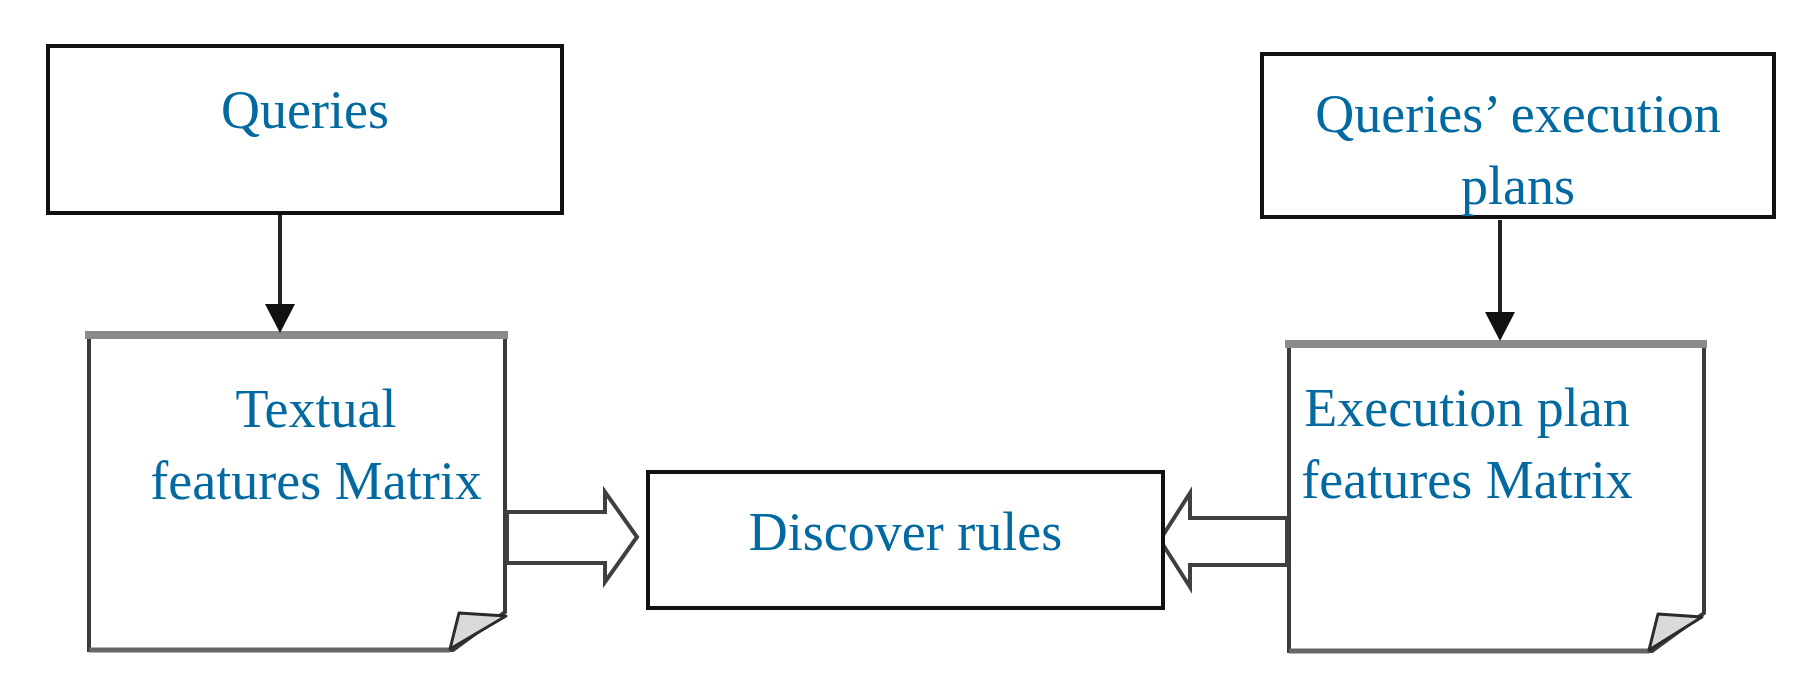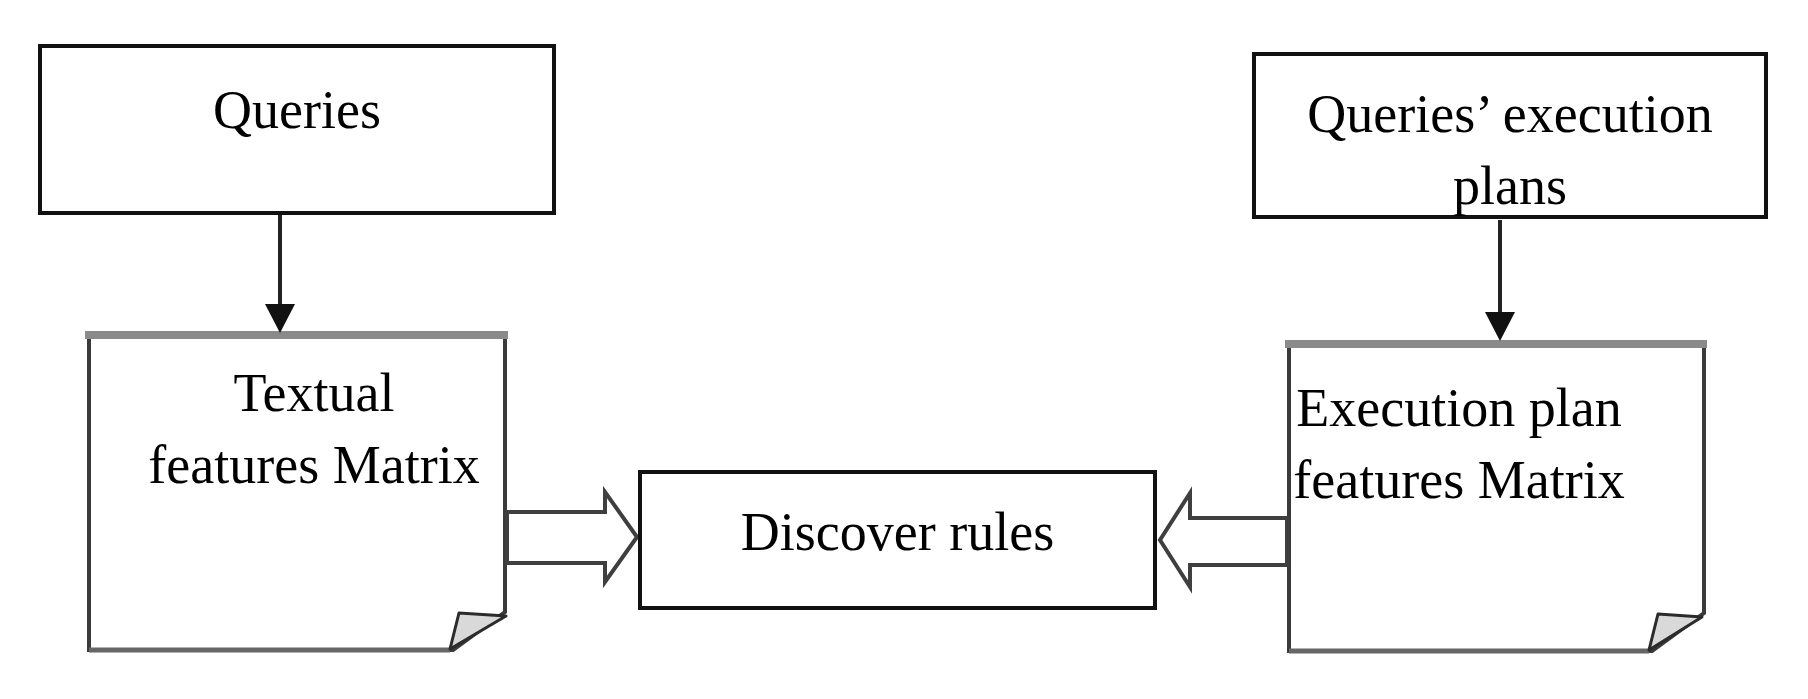--- a/index.html
+++ b/index.html
@@ -19,36 +19,37 @@
   }
   .node {
     position: absolute;
     box-sizing: border-box;
     display: flex;
     justify-content: center;
     text-align: center;
     font-size: 54px;
     line-height: 72px;
     white-space: pre-line;
-    color: #000000;
+    color: #0369a1;
+    margin-left: 8px;
   }
   .plain-box {
     border: 4px solid #111111;
     background: #ffffff;
     align-items: flex-start;
   }
   .doc-label {
     align-items: flex-start;
     background: transparent;
   }
   #node-queries          { left: 38px;   top: 44px;  width: 518px; height: 171px; padding-top: 26px; }
   #node-execution-plans  { left: 1252px; top: 52px;  width: 516px; height: 167px; padding-top: 22px; }
   #node-discover-rules   { left: 638px;  top: 470px; width: 519px; height: 140px;
                            align-items: center; padding-bottom: 16px; }
-  #node-textual-matrix-label { left: 104px;   top: 333px; width: 420px; height: 200px; padding-top: 24px; }
+  #node-textual-matrix-label { left: 98px;   top: 333px; width: 420px; height: 200px; padding-top: 24px; align-items: center; }
   #node-plan-matrix-label    { left: 1287px; top: 342px; width: 344px; height: 200px; padding-top: 30px; }
 </style>
 </head>
 <body>
 
 <div class="canvas">
 
   <svg class="layer" viewBox="0 0 1808 699" xmlns="http://www.w3.org/2000/svg">
 
     <g>

